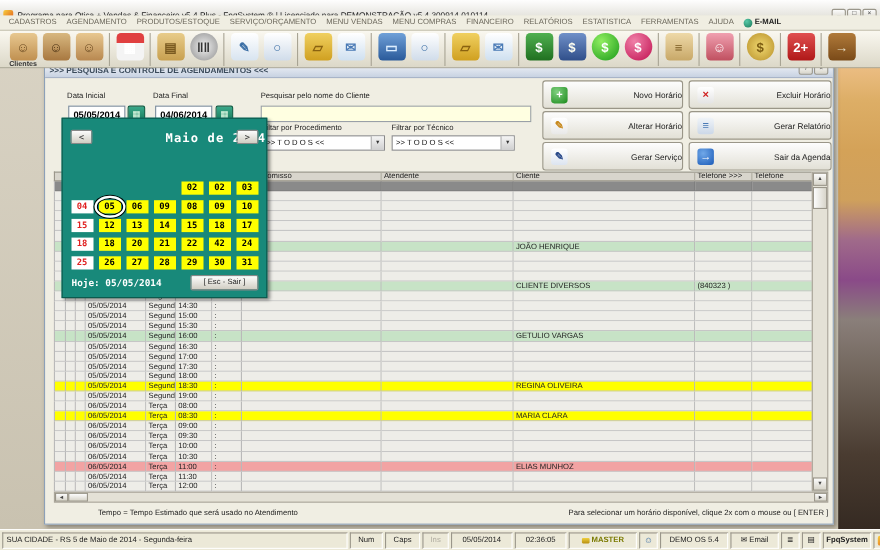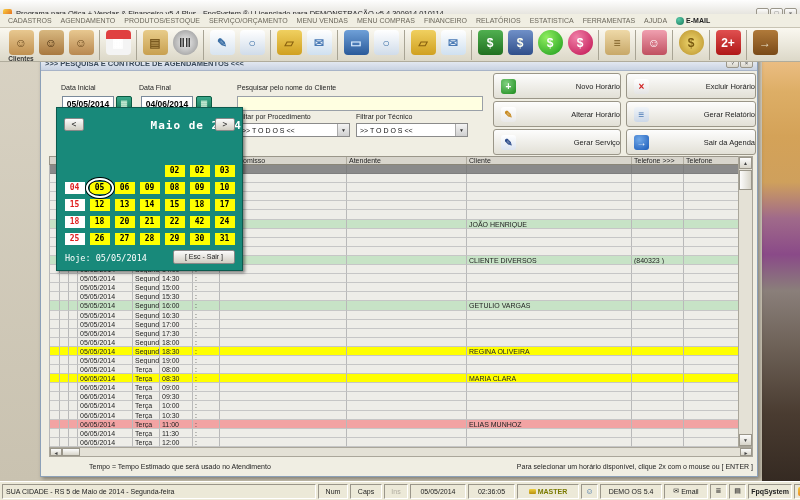--- a/index.html
+++ b/index.html
@@ -115,21 +115,21 @@
   .dhc.sun { color:#e02020; }
   .cal-grid { position:absolute; left:5px; right:5px; top:54px;
     display:grid; grid-template-columns:repeat(7,1fr); grid-auto-rows:17px; }
   .daywrap { display:flex; align-items:center; justify-content:center; }
   .day { width:20px; height:12px; background:#FFFF00; color:#000; font-size:8px;
     font-weight:bold; text-align:center; line-height:12px; position:relative; }
   .day.sun { background:#fff; color:#e02020; }
   .day.empty { background:transparent; }
   .day.sel::after { content:""; position:absolute; left:-4px; right:-4px; top:-4px; bottom:-4px;
     border:2px solid #fff; box-shadow:0 0 0 1px #000, inset 0 0 0 1px #000; border-radius:50%; }
-  .cal-today { position:absolute; left:8px; bottom:7px; color:#fff; font-size:8.5px; font-weight:normal; }
+  .cal-today { position:absolute; left:8px; bottom:7px; color:#fff; font-size:8.5px; font-weight:bold; }
   .cal-esc { position:absolute; right:7px; bottom:6px; width:62px; height:14px;
     background:linear-gradient(#fcfcfc,#d0cdc2); border:1px solid #888; border-radius:2px;
     font-family:"Liberation Sans",sans-serif; font-size:7px; text-align:center; line-height:12px; color:#222; }
 
   .footnote-l { position:absolute; left:48px; bottom:6px; font-size:7px; color:#222; }
   .footnote-r { position:absolute; right:4px; bottom:6px; font-size:7px; color:#222; }
 
   
   .statusbar { position:absolute; left:0; top:481px; width:800px; height:19px;
     background:#ECE9D8; border-top:1px solid #fff; display:flex; align-items:center;

